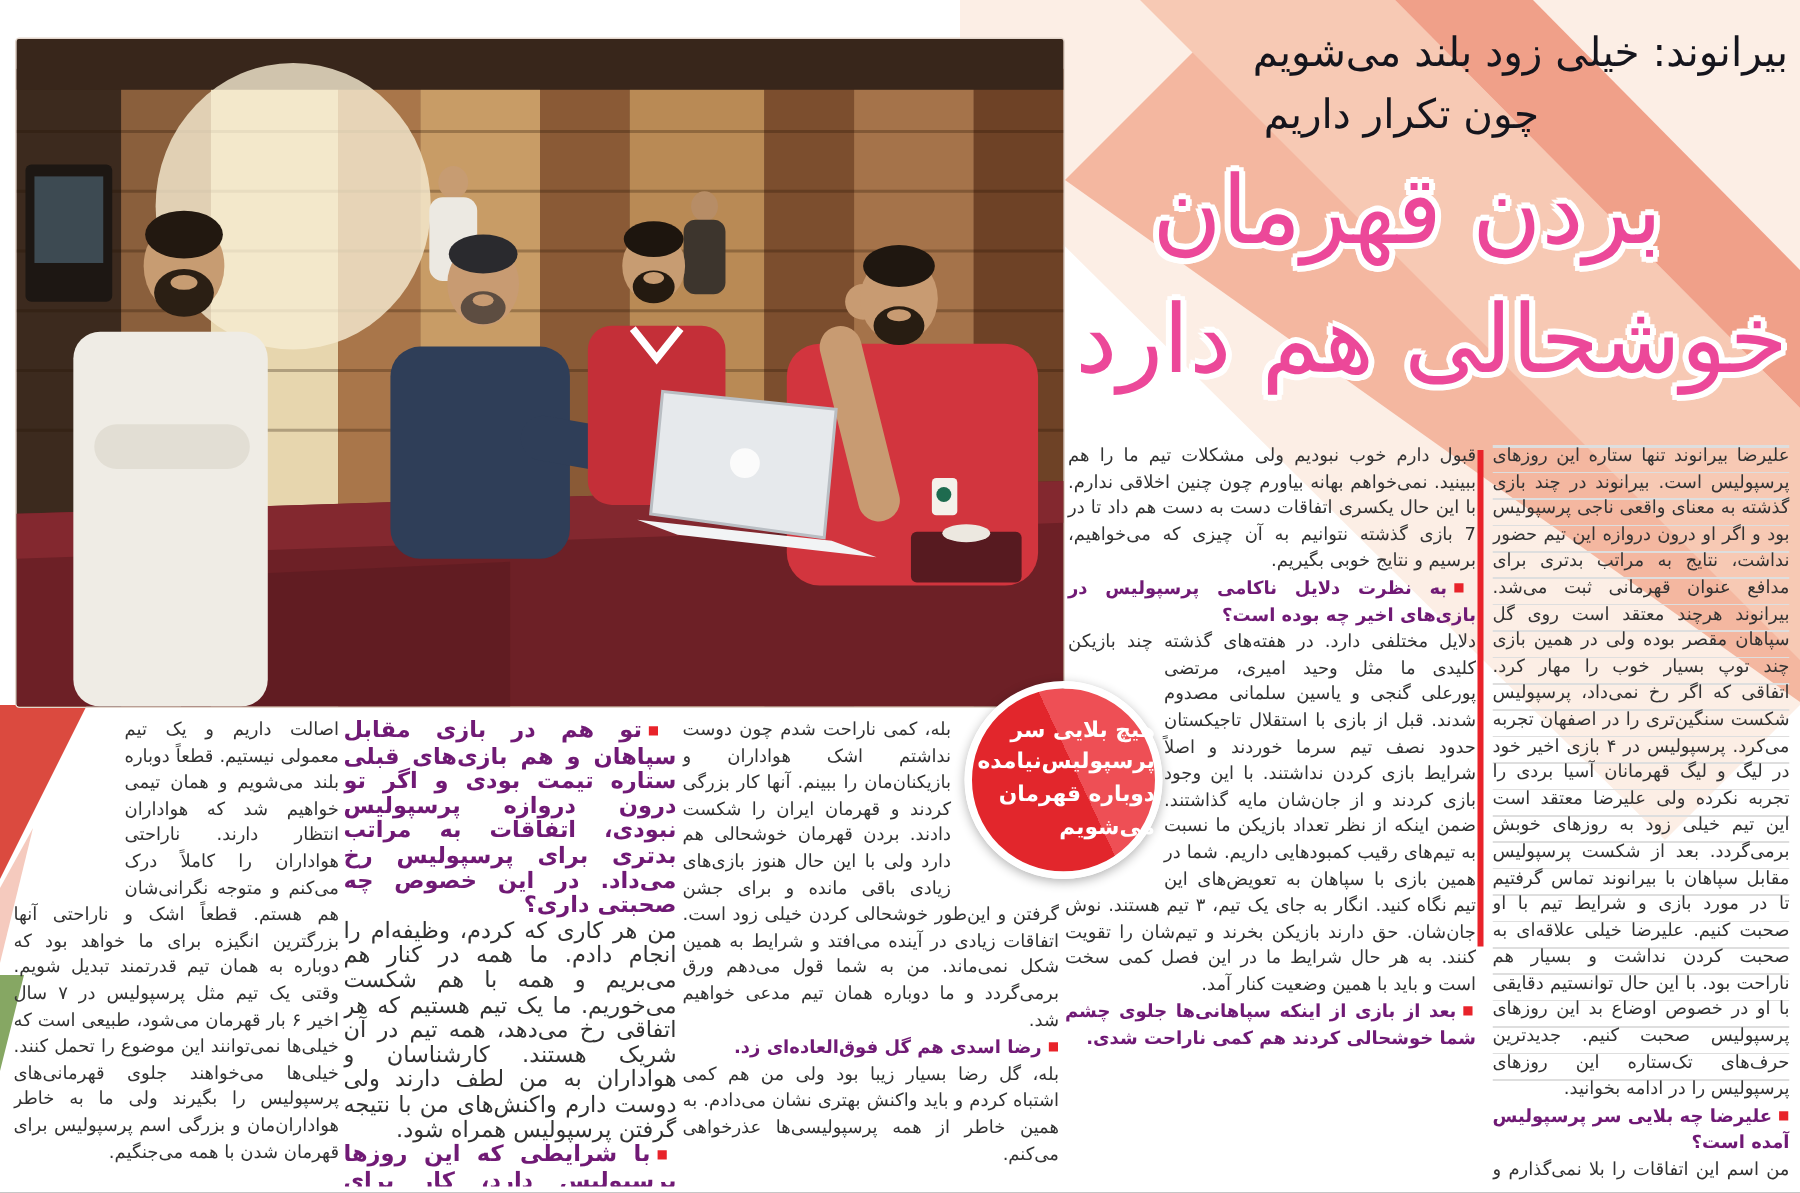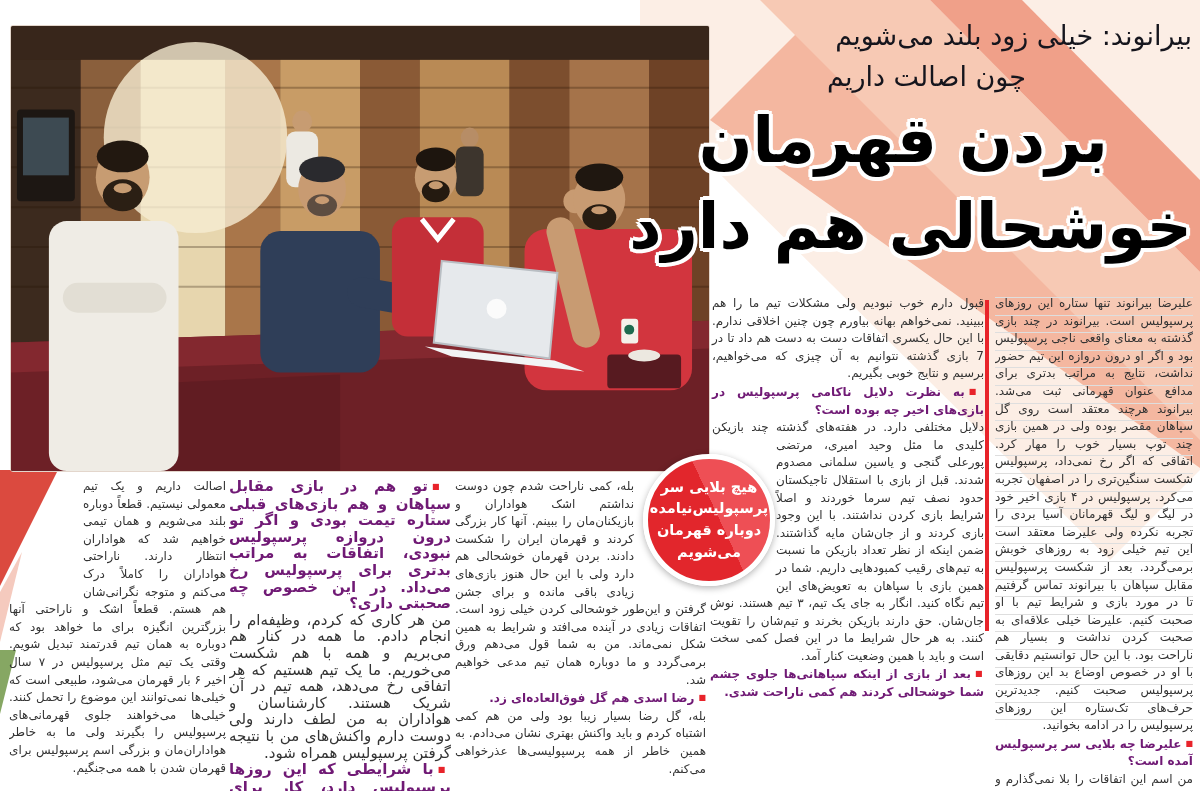--- a/index.html
+++ b/index.html
@@ -12,30 +12,30 @@
 
   
   .photo{position:absolute;left:10px;top:25px;width:700px;height:447px;z-index:2;border-radius:3px;overflow:hidden;border:1px solid #e3d6cc}
 
   
   .k1,.k2{position:absolute;z-index:4;direction:rtl;white-space:nowrap;font-weight:normal;color:#15151d;font-size:27px;letter-spacing:-.5px}
   .k1{top:20px;right:8px}
   .k2{top:61px;right:174px}
 
   
-  .hl{position:absolute;z-index:4;direction:rtl;white-space:nowrap;font-weight:bold;color:#000000;font-size:63px;letter-spacing:-1px;
+  .hl{position:absolute;z-index:4;direction:rtl;white-space:nowrap;font-weight:normal;color:#ec4899;font-size:63px;letter-spacing:-1px;
       text-shadow:-3px -3px 0 #fff,3px -3px 0 #fff,-3px 3px 0 #fff,3px 3px 0 #fff,0 -4px 0 #fff,0 4px 0 #fff,-4px 0 0 #fff,4px 0 0 #fff}
   .hl1{top:104px;right:92px}
   .hl2{top:190px;right:8px}
 
   
   .badge{position:absolute;z-index:6;left:643px;top:454px;width:132px;height:132px;border-radius:50%;
          background:linear-gradient(245deg,#ee4f55 0%,#ee4f55 44%,#e2262c 44%);
          border:5px solid #fff;box-shadow:0 2px 7px rgba(0,0,0,.3);
-         display:flex;flex-direction:column;justify-content:center;align-items:center;
+         display:flex;flex-direction:column;justify-content:center;align-items:flex-start;
          direction:rtl;color:#fff;font-weight:bold;font-size:14.5px;line-height:1.5;text-align:center}
 
   
   .redrule{position:absolute;z-index:3;left:985px;top:300px;width:4px;height:331px;background:#e8232a}
 
   
   .col{position:absolute;z-index:3;direction:rtl;text-align:justify;color:#333;font-size:12px;line-height:17.6px;overflow:hidden}
   .col p{margin:0}
   .col .q{font-weight:bold;color:#701a75}
   .col .q::before{content:"■";color:#e8232a;font-size:8px;vertical-align:2px;margin-left:4px}
@@ -152,21 +152,21 @@
       <rect x="612" y="294" width="17" height="25" rx="3" fill="#f4f1ea"></rect>
       <circle cx="620" cy="305" r="5" fill="#1e6b4f"></circle>
     </g>
     <g>
       <rect x="598" y="330" width="74" height="34" rx="4" fill="#571a20"></rect>
       <ellipse cx="635" cy="331" rx="16" ry="6" fill="#ece8e0"></ellipse>
     </g>
   </svg>
 
   <div class="k1">بیرانوند: خیلی زود بلند می‌شویم</div>
-  <div class="k2">چون اصالت داریم</div>
+  <div class="k2">چون تکرار داریم</div>
 
   <div class="hl hl1">بردن قهرمان</div>
   <div class="hl hl2">خوشحالی هم دارد</div>
 
   <div class="badge">
     <div>هیچ بلایی سر</div>
     <div>پرسپولیس‌نیامده</div>
     <div>دوباره قهرمان</div>
     <div>می‌شویم</div>
   </div>

